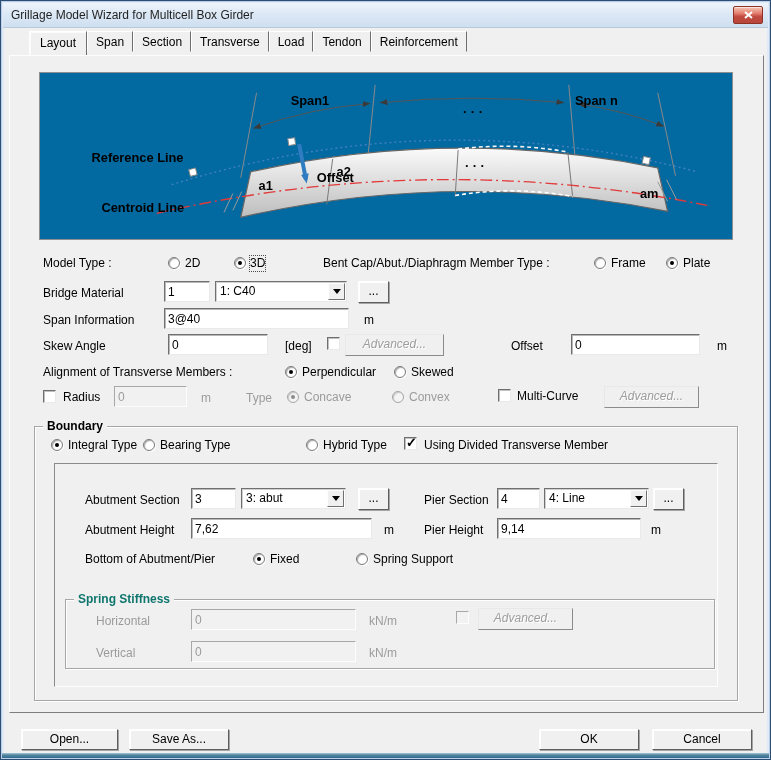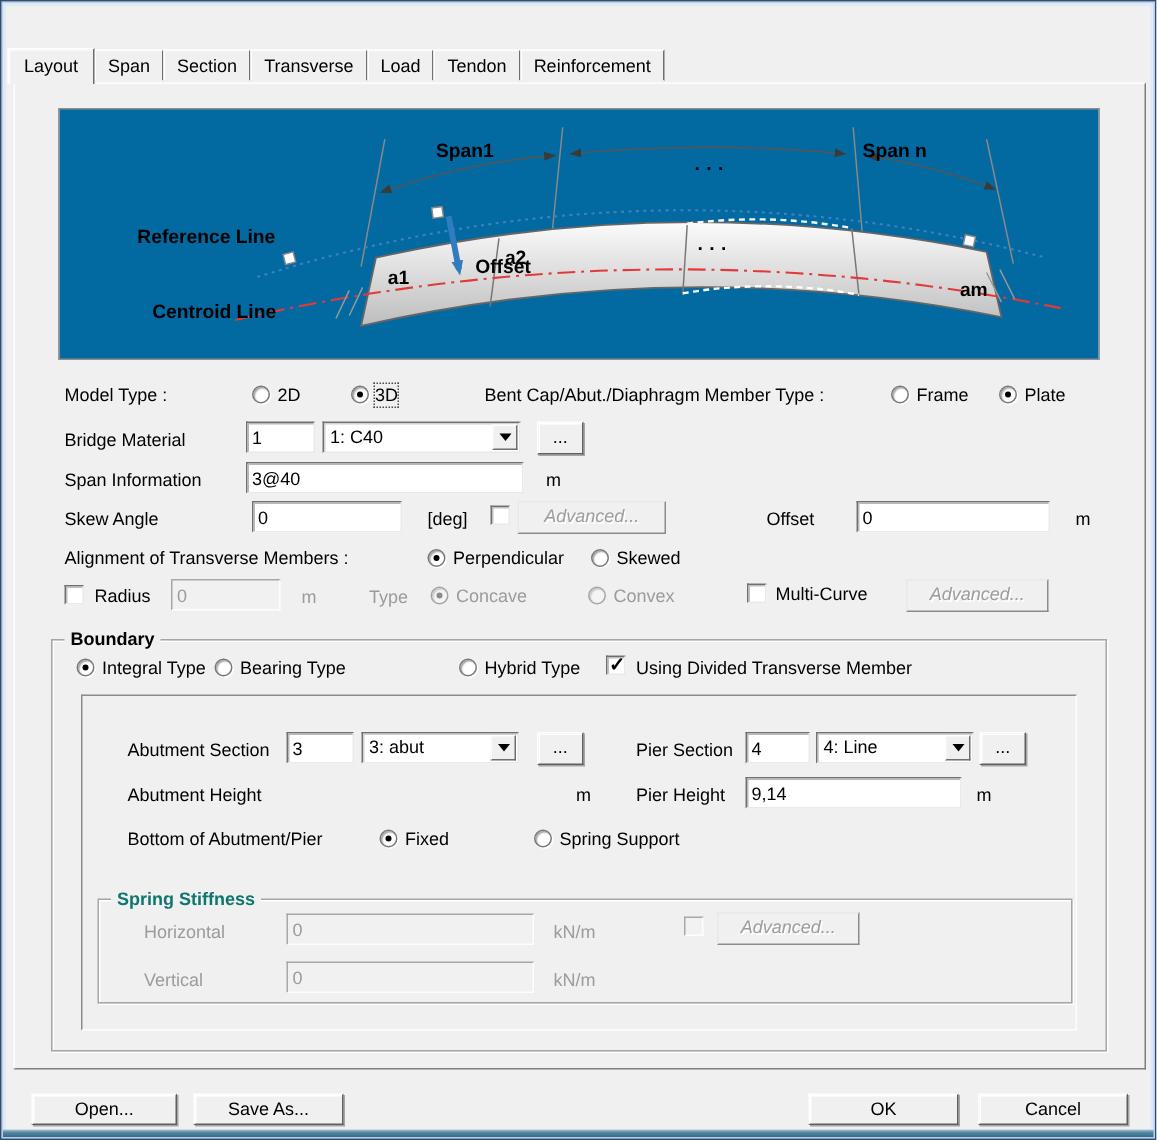--- a/index.html
+++ b/index.html
@@ -13,21 +13,21 @@
   .titlebar { position: absolute; left: 2px; top: 2px; right: 2px; height: 25px;
               background: linear-gradient(180deg, #eef4fb, #dce8f5 45%, #cfdff0);
               border-bottom: 1px solid #b6c9de; }
   .title { position: absolute; left: 8px; top: 0; line-height: 25px; font-size: 12px; color: #1f1f1f; white-space: nowrap; }
   .closebtn { position: absolute; right: 5px; top: 3px; width: 30px; height: 18px;
               background: linear-gradient(#f6c7b6, #e37e6e 40%, #c04a3e 60%, #b8473c);
               border: 1px solid #8e3126; border-radius: 2px;
               box-shadow: inset 0 1px 0 rgba(255,255,255,.55);
               display: flex; align-items: center; justify-content: center; cursor: default; }
 
-  .tabstrip { position: absolute; left: 4px; top: 30px; height: 24px; display: flex; align-items: center; z-index: 3; }
+  .tabstrip { position: absolute; left: 28px; top: 30px; height: 24px; display: flex; align-items: flex-start; z-index: 3; }
   .tab { height: 21px; line-height: 20px; padding: 0 8px; font-size: 12px; background: #f0f0f0;
          border: 1px solid; border-color: #fff #6f6f6f transparent #fff; white-space: nowrap; }
   .tab.active { height: 24px; line-height: 23px; padding: 0 10px; z-index: 4; margin-bottom: -1px;
                 border-bottom: none; box-shadow: inset 1px 1px 0 #fbfbfb; }
 
   .panel { position: absolute; left: 8px; top: 54px; width: 755px; height: 658px;
            border: 1px solid; border-color: #fdfdfd #7e7e7e #7e7e7e #fdfdfd; background: #f0f0f0; }
 
   .diagram { position: absolute; left: 38px; top: 71px; width: 694px; height: 168px;
              background: #0369a1; border: 1px solid #8e8e8e; }
@@ -71,20 +71,28 @@
   .grp { position: absolute; border: 1px solid #a6a6a6; box-shadow: inset 1px 1px 0 #fff, 1px 1px 0 #fff; font-weight: bold; }
   .grp-title { position: absolute; top: -8px; left: 8px; background: #f0f0f0; padding: 0 4px; font-size: 12px; line-height: 15px; white-space: nowrap; }
   .grp-title.gray { color: #0f766e; }
   .sunken { position: absolute; border: 1px solid; border-color: #8b8b8b #fdfdfd #fdfdfd #8b8b8b; }
 </style>
 </head>
 <body>
 
 <div class="win">
 
+  <div class="titlebar">
+    <span class="title">Grillage Model Wizard for Multicell Box Girder</span>
+    <div class="closebtn">
+      <svg width="9" height="8">
+        <path d="M1,1 L8,7 M8,1 L1,7" stroke="#ffffff" stroke-width="2" fill="none"></path>
+      </svg>
+    </div>
+  </div>
 
   <div class="tabstrip">
     <div class="tab active">Layout</div>
     <div class="tab">Span</div>
     <div class="tab">Section</div>
     <div class="tab">Transverse</div>
     <div class="tab">Load</div>
     <div class="tab">Tendon</div>
     <div class="tab">Reinforcement</div>
   </div>
@@ -236,20 +244,21 @@
   <input class="tbox" style="left: 496px; top: 487px; width: 43px;" value="4">
   <div class="combo" style="left:543px;top:487px;width:105px">
     <span class="combo-text">4: Line</span>
     <span class="combo-btn">
         <i class="tri"></i>
       </span>
   </div>
   <div class="btn" style="left:652px;top:487px;width:31px;height:22px">...</div>
 
   <span class="lbl" style="left:84px;top:522px">Abutment Height</span>
+  <input class="tbox" style="left: 190px; top: 517px; width: 181px;" value="7,62">
   <span class="lbl" style="left:383px;top:522px">m</span>
   <span class="lbl" style="left:423px;top:522px">Pier Height</span>
   <input class="tbox" style="left: 496px; top: 517px; width: 144px;" value="9,14">
   <span class="lbl" style="left:650px;top:522px">m</span>
 
   <span class="lbl" style="left:84px;top:551px">Bottom of Abutment/Pier</span>
   <span class="radio on" style="left:252px;top:552px"></span>
   <span class="lbl" style="left:269px;top:551px">Fixed</span>
   <span class="radio" style="left:355px;top:552px"></span>
   <span class="lbl" style="left:372px;top:551px">Spring Support</span>

